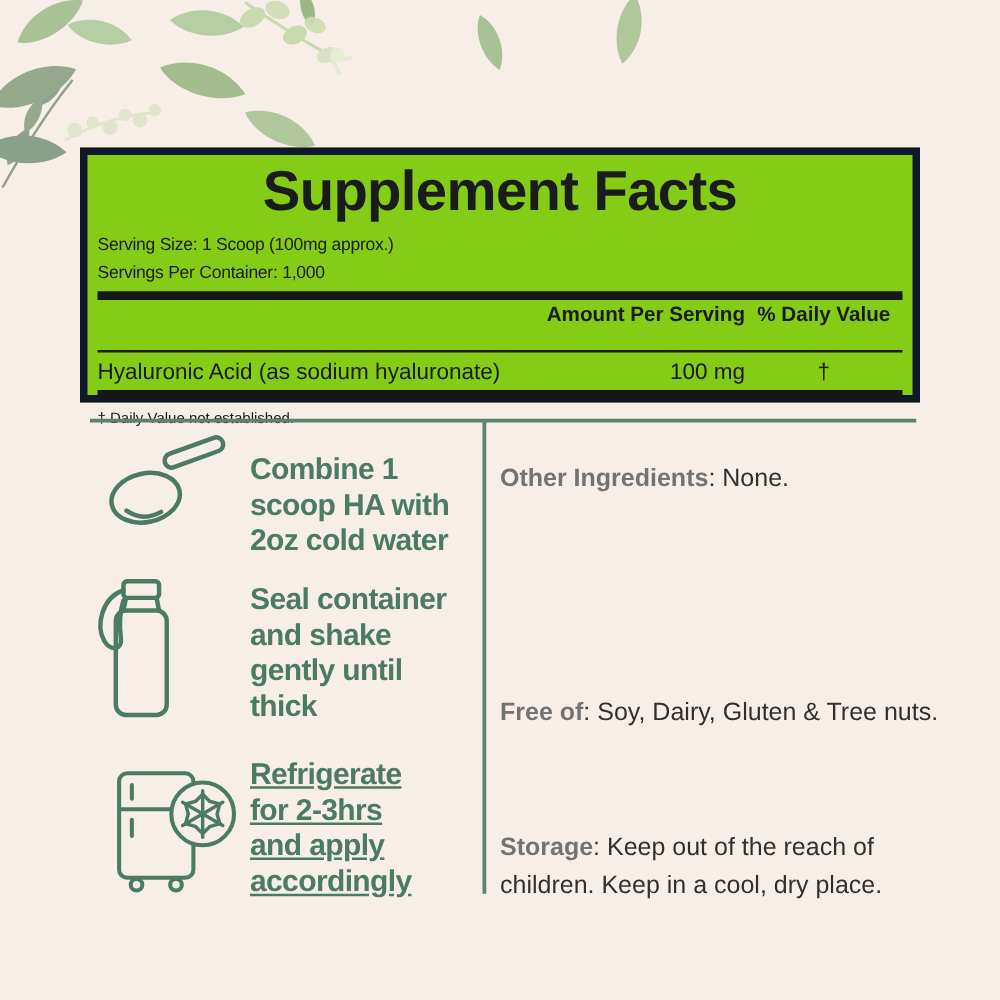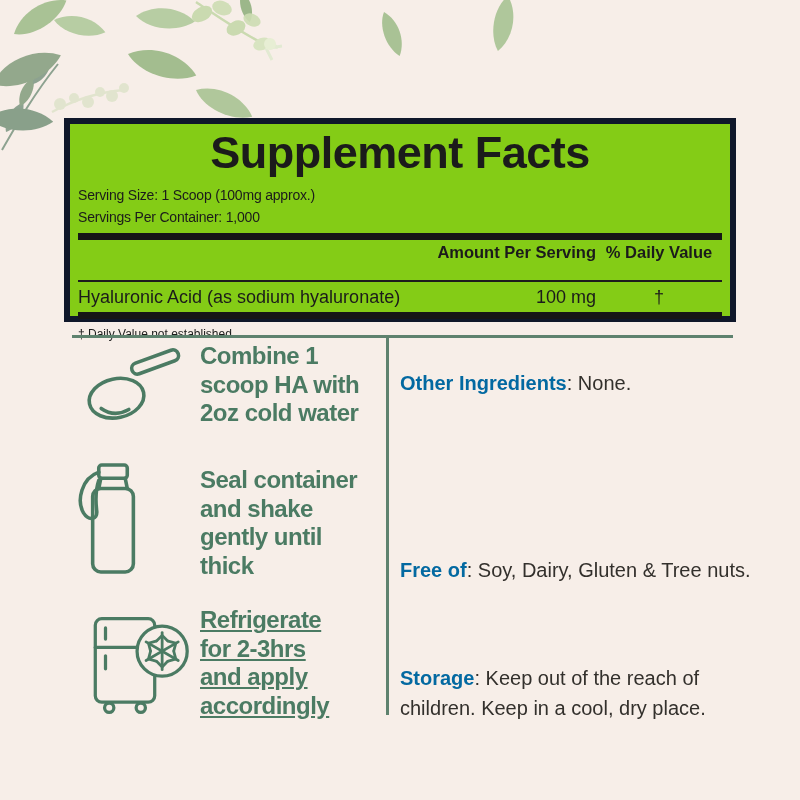--- a/index.html
+++ b/index.html
@@ -27,21 +27,21 @@
   .rule-h{position:absolute;left:72px;top:335px;width:661px;height:3px;background:#5e826e;}
   .rule-v{position:absolute;left:386px;top:337px;width:3px;height:378px;background:#5e826e;}
 
   
   .instr-text{position:absolute;left:200px;width:180px;color:#4b7b63;font-weight:bold;
     font-size:24px;line-height:28.5px;letter-spacing:-0.5px;white-space:pre-line;}
   .icon-box{position:absolute;}
 
   
   .info-block{position:absolute;left:400px;width:346px;color:#33302c;font-size:20px;line-height:30px;}
-  .info-block .lbl{font-weight:bold;color:#0369a1;}
+  .info-block .lbl{font-weight:bold;color:#737373;}
   .nowrap{white-space:nowrap;}
 </style>
 </head>
 <body>
 
 <div class="canvas">
 
   <svg class="deco" width="800" height="800" viewBox="0 0 800 800" aria-hidden="true">
     <defs>
       <path id="leaf" d="M0,0 C16,-16 44,-18 62,-5 C46,10 16,12 0,0 Z"></path>
@@ -112,21 +112,21 @@
 
   <div class="icon-box" style="left:84px;top:346px;width:104px;height:86px;">
     <svg width="104" height="86" viewBox="0 0 100 84">
       <g fill="none" stroke="#4b7b63" stroke-width="3.5" stroke-linecap="round" stroke-linejoin="round">
         <rect x="48" y="18" width="48" height="11" rx="5.5" transform="rotate(-20 48 29)"></rect>
         <ellipse cx="31" cy="51" rx="27" ry="19" transform="rotate(-12 31 51)"></ellipse>
         <path d="M16,61 Q29,70 43,62"></path>
       </g>
     </svg>
   </div>
-  <div class="instr-text" style="top:342px;">Combine 1
+  <div class="instr-text" style="top:362px;">Combine 1
 scoop HA with
 2oz cold water</div>
 
   <div class="icon-box" style="left:74px;top:462px;width:76px;height:114px;">
     <svg width="76" height="114" viewBox="0 0 72 112">
       <g fill="none" stroke="#4b7b63" stroke-width="3.5" stroke-linecap="round" stroke-linejoin="round">
         <rect x="23" y="3" width="28" height="13" rx="3"></rect>
         <path d="M25,16 L23,26"></path>
         <path d="M49,16 L51,26"></path>
         <rect x="17" y="26" width="40" height="82" rx="8"></rect>

